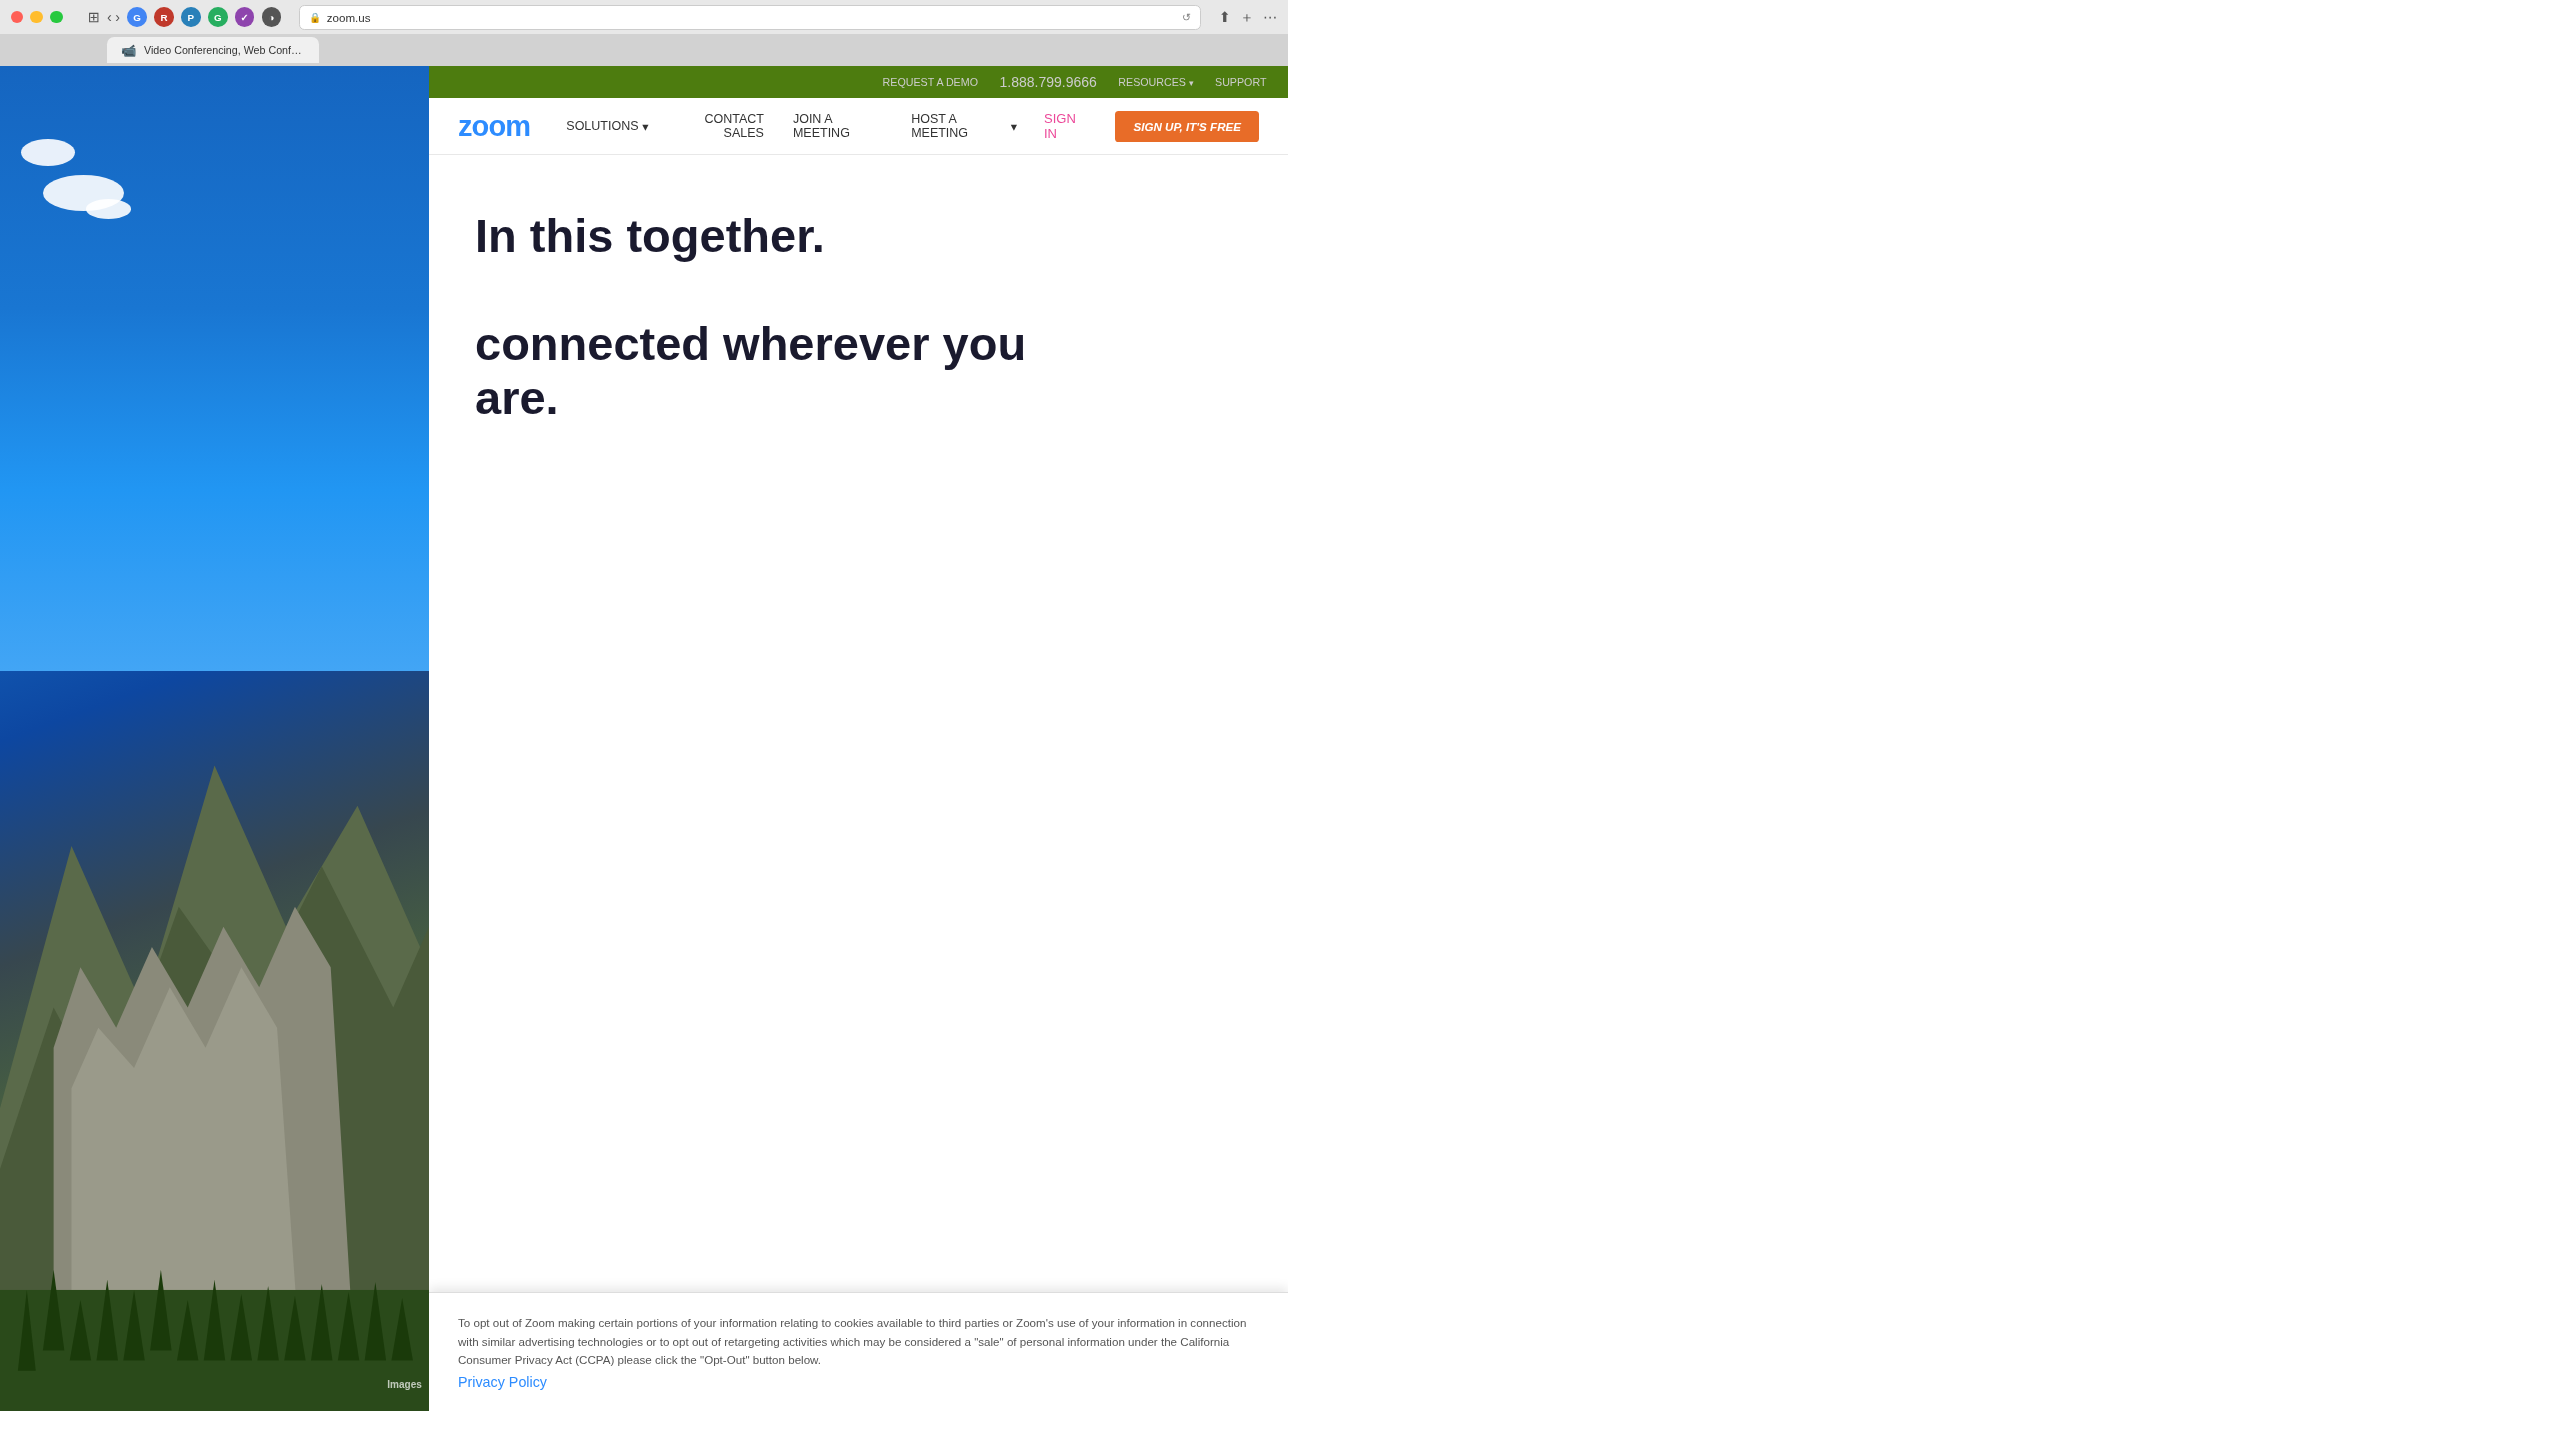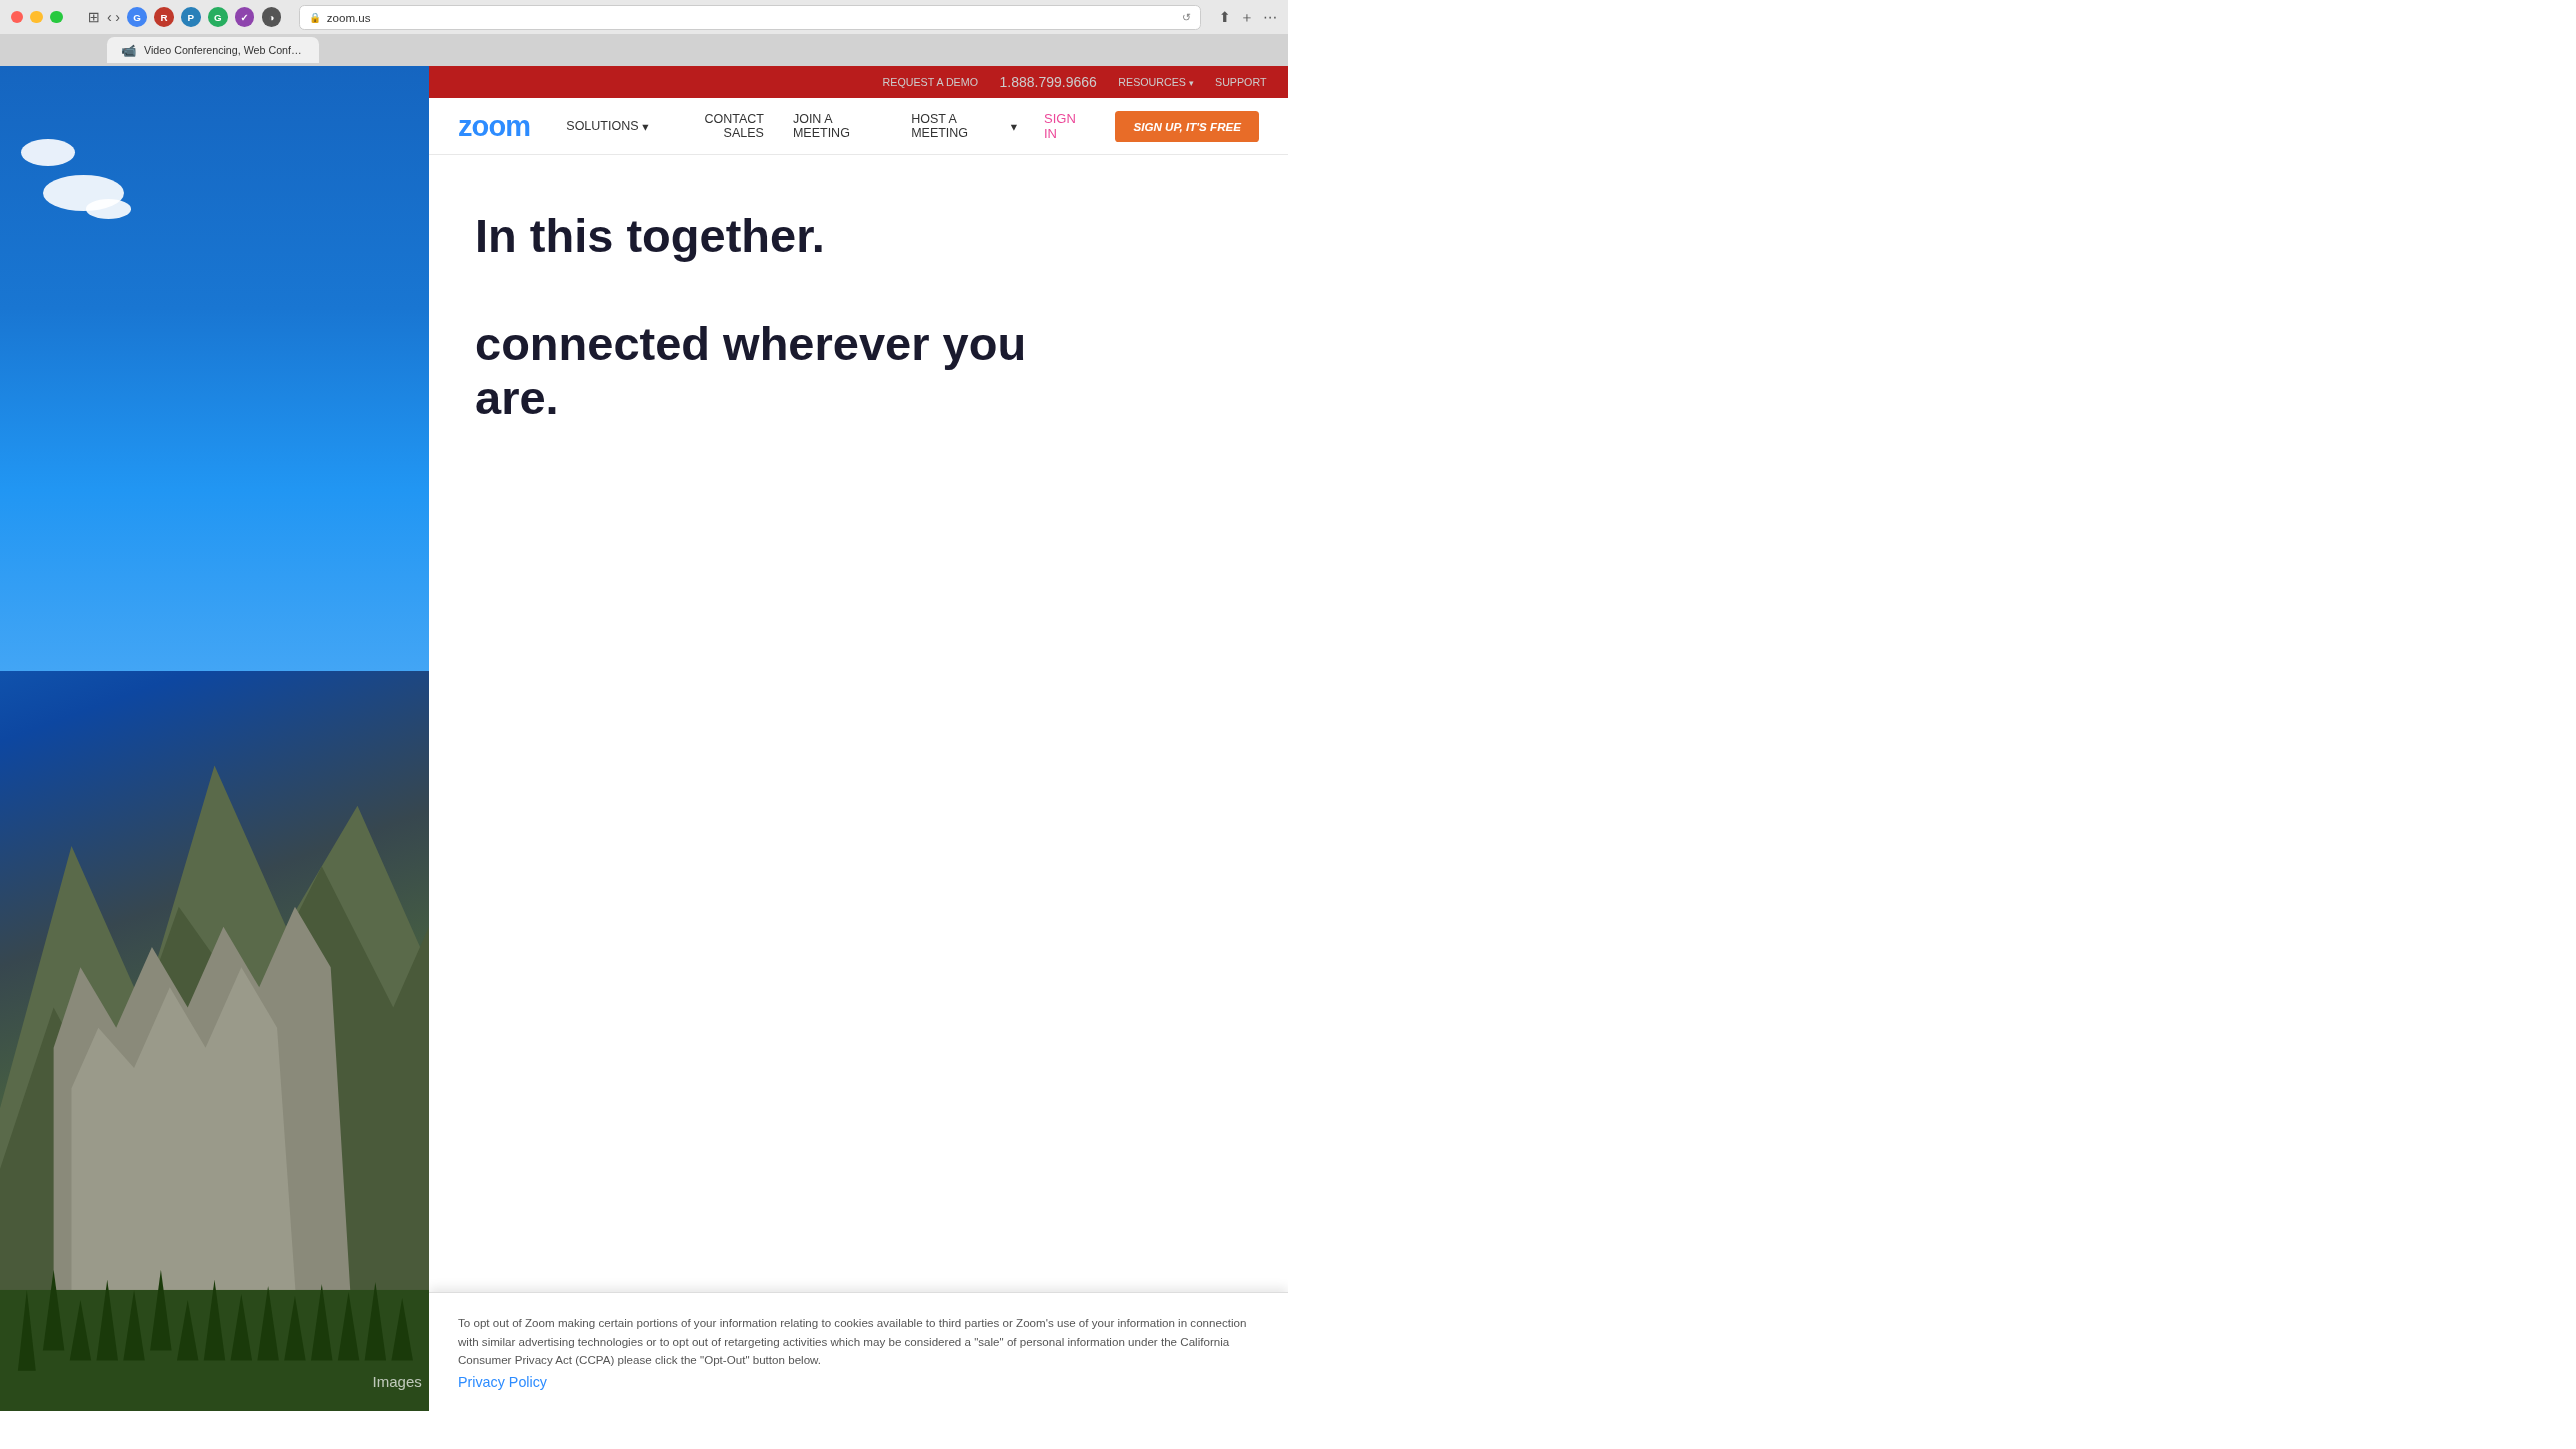--- a/index.html
+++ b/index.html
@@ -86,36 +86,37 @@
     .cloud {
       position: absolute;
       background: white;
       border-radius: 50%;
       opacity: 0.9;
     }
     .images-label {
       position: absolute;
       bottom: 21.5px;
       right: 7.2px;
-      font-size: 15px;
+      font-size: 10px;
       color: rgba(255,255,255,0.7);
+      font-weight: bold;
     }
 
     
     .zoom-site {
       flex: 1;
       display: flex;
       flex-direction: column;
       background: white;
       overflow: hidden;
     }
 
     
     .utility-bar {
-      background: #b91c1c;
+      background: #4d7c0f;
       height: 32px;
       display: flex;
       align-items: center;
       justify-content: flex-end;
       padding: 0 21.5px;
       gap: 21.5px;
     }
     .utility-link {
       color: #ccc;
       font-size: 10.7px;

